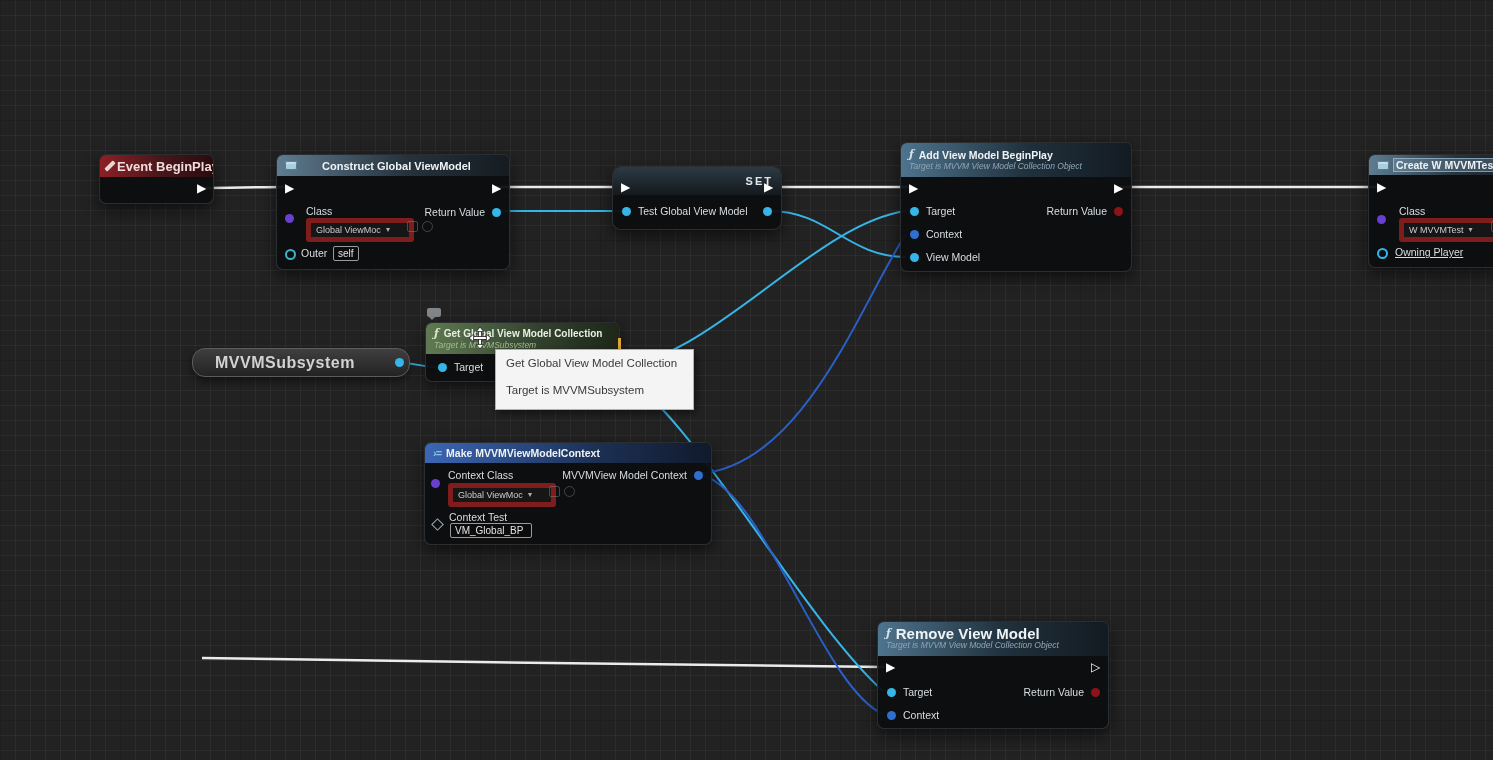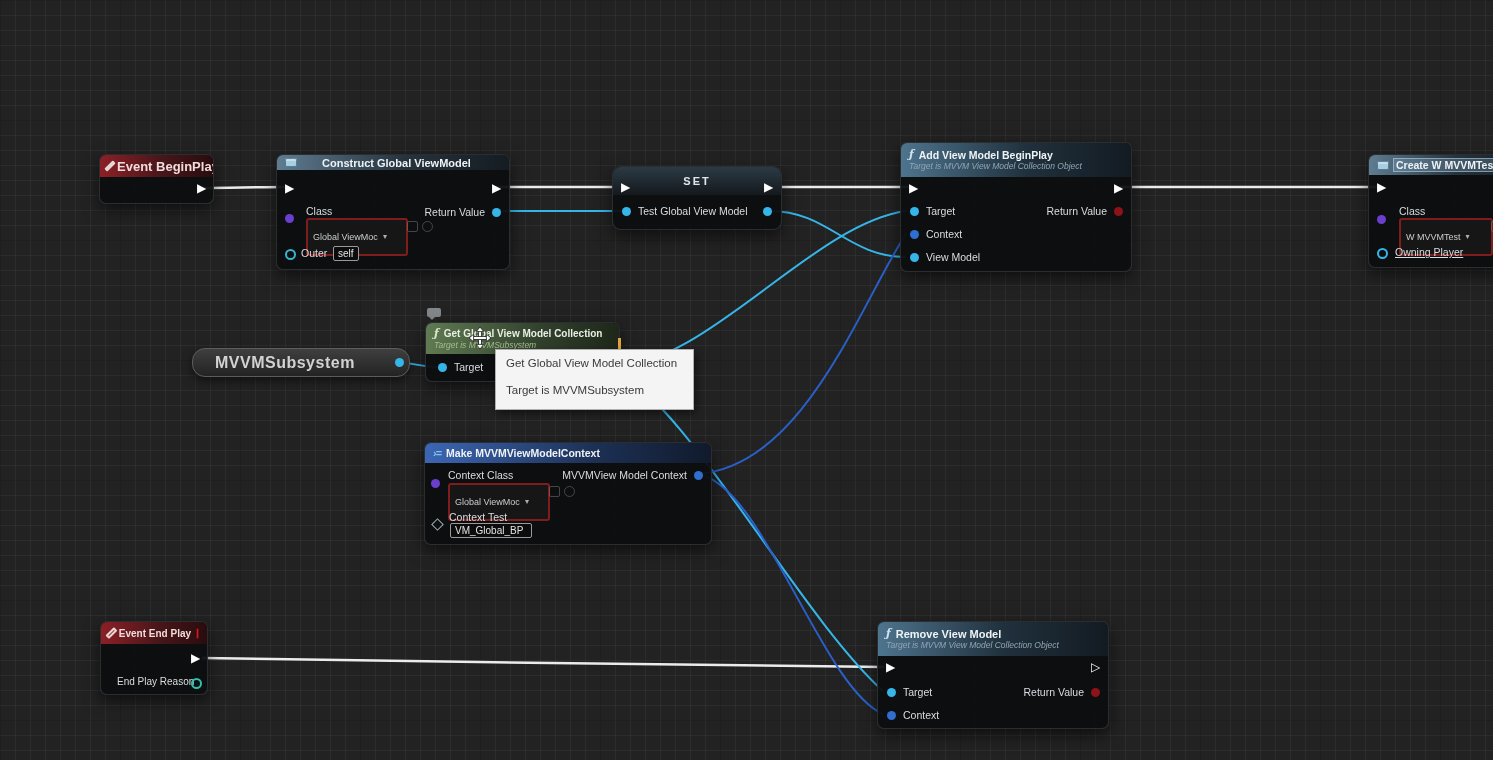--- a/index.html
+++ b/index.html
@@ -46,22 +46,22 @@
   .exec{position:absolute;color:#fff;font-size:12px;line-height:12px;width:13px;height:13px;text-align:center;}
   .exec::before{content:"▶";}
   .exec.hollow::before{content:"▷";}
   .pin{position:absolute;width:9px;height:9px;border-radius:50%;}
   .pin.hollow{background:transparent !important;border:2px solid;width:7px;height:7px;}
   .pin-diamond{position:absolute;width:7px;height:7px;transform:rotate(45deg);
                border:1.5px solid #9fb0b6;background:transparent;}
   .lbl{position:absolute;white-space:nowrap;color:#d8dde0;}
   .lbl.right{text-align:right;margin-left:38px;}
   .dropdown{position:absolute;display:flex;align-items:center;gap:5px;
-            background:#161616;border:2px solid #7f1d1d;border-radius:3px;
-            padding:11px 5px;font-size:9px;color:#c9ccce;height:12px;line-height:12px;}
+            background:#161616;border:5px solid #7f1d1d;border-radius:3px;
+            padding:1px 5px;font-size:9px;color:#c9ccce;height:12px;line-height:12px;}
   .dropdown .caret{color:#aab0b4;font-size:8px;}
   .dim-icons{position:absolute;display:flex;gap:4px;opacity:.45;}
   .dim-icons i{display:block;width:9px;height:9px;border:1px solid #8a8a8a;border-radius:2px;}
   .dim-icons i.round{border-radius:50%;}
   .textbox{position:absolute;background:#0c0c0c;border:1px solid #9a9a9a;border-radius:2px;
            padding:0 4px;font-size:10px;color:#e2e2e2;height:13px;line-height:13px;white-space:nowrap;}
   .varpill{position:absolute;z-index:2;height:27px;border-radius:13px;
            background:linear-gradient(180deg,#3f3f3f,#232323);
            border:1px solid #5c5c5c;box-shadow:0 4px 10px rgba(0,0,0,.5);
            color:#d2d2d2;font-weight:bold;font-size:16px;line-height:27px;
@@ -99,21 +99,21 @@
   <div class="node" style="left:99px;top:154px;width:113px;height:48px;">
     <div class="hdr hdr-red" style="height:22px;">
       <span class="ev-diamond"></span>
       <span style="font-size:13px;color:#f0dcdc;">Event BeginPlay</span>
       <span class="red-square"></span>
     </div>
     <span class="exec" style="right:5px;top:27px;"></span>
   </div>
 
   <div class="node" style="left:276px;top:154px;width:232px;height:114px;">
-    <div class="hdr hdr-steel" style="height:15px;gap:25px;">
+    <div class="hdr hdr-steel" style="height:21px;gap:25px;">
       <span class="icon-box"></span>
       <span>Construct Global ViewModel</span>
     </div>
     <span class="exec" style="left:6px;top:27px;"></span>
     <span class="exec" style="right:6px;top:27px;"></span>
     <span class="pin" style="left: 8px; top: 59px; background-color: rgb(106, 63, 208);"></span>
     <span class="lbl" style="left:29px;top:50px;">Class</span>
     <div class="dropdown" style="left:29px;top:63px;width:88px;">
       <span style="overflow:hidden;">Global ViewMoc</span>
       <span class="caret">▾</span>
@@ -123,21 +123,21 @@
         <i class="round"></i>
       </div>
     <span class="lbl right" style="right:24px;top:51px;">Return Value</span>
     <span class="pin" style="right: 8px; top: 53px; background-color: rgb(53, 181, 232);"></span>
     <span class="pin hollow" style="left: 8px; top: 94px; border-color: rgb(57, 179, 201);"></span>
     <span class="lbl" style="left:24px;top:92px;">Outer</span>
     <span class="textbox" style="left:56px;top:91px;">self</span>
   </div>
 
   <div class="node" style="left:612px;top:166px;width:168px;height:62px;border-radius:9px;">
-    <div class="hdr hdr-set" style="height:28px;border-radius:8px 8px 0 0;">
+    <div class="hdr hdr-set" style="height:28px;border-radius:8px 8px 0 0;justify-content:flex-end;">
       <span style="font-size:11px;color:#dfe6ea;">SET</span>
     </div>
     <span class="exec" style="left:6px;top:14px;"></span>
     <span class="exec" style="right:6px;top:14px;"></span>
     <span class="pin" style="left: 9px; top: 40px; background-color: rgb(53, 181, 232);"></span>
     <span class="lbl" style="left:25px;top:38px;">Test Global View Model</span>
     <span class="pin" style="right: 9px; top: 40px; background-color: rgb(53, 181, 232);"></span>
   </div>
 
   <div class="node" style="left:900px;top:142px;width:230px;height:128px;">
@@ -230,36 +230,26 @@
         <i></i>
         <i class="round"></i>
       </div>
     <span class="lbl right" style="right:24px;top:26px;">MVVMView Model Context</span>
     <span class="pin" style="right: 8px; top: 28px; background-color: rgb(46, 111, 208);"></span>
     <span class="lbl" style="left:24px;top:68px;">Context Test</span>
     <span class="pin-diamond" style="left:8px;top:77px;"></span>
     <span class="textbox" style="left:25px;top:80px;width:72px;">VM_Global_BP</span>
   </div>
 
-  <div class="node" style="left:100px;top:621px;width:106px;height:72px;">
-    <div class="hdr hdr-red" style="height:22px;">
-      <span class="ev-diamond"></span>
-      <span style="font-size:10px;color:#f0dcdc;">Event End Play</span>
-      <span class="red-square"></span>
-    </div>
-    <span class="exec" style="right:5px;top:30px;"></span>
-    <span class="lbl" style="left:16px;top:54px;font-size:10px;">End Play Reason</span>
-    <span class="pin hollow" style="right: 5px; top: 56px; border-color: rgb(47, 191, 174);"></span>
-  </div>
 
   <div class="node" style="left:877px;top:621px;width:230px;height:106px;">
     <div class="hdr hdr-blue2 hdr2" style="height:30px;">
       <span class="trow">
           <span class="ficon">ƒ</span>
-        <span style="font-size:11px;">Remove View Model</span>
+        <span style="font-size:15px;">Remove View Model</span>
         </span>
       <span class="subtitle">Target is MVVM View Model Collection Object</span>
     </div>
     <span class="exec" style="left:6px;top:39px;"></span>
     <span class="exec hollow" style="right:6px;top:39px;"></span>
     <span class="pin" style="left: 9px; top: 66px; background-color: rgb(53, 181, 232);"></span>
     <span class="lbl" style="left:25px;top:64px;">Target</span>
     <span class="pin" style="left: 9px; top: 89px; background-color: rgb(46, 111, 208);"></span>
     <span class="lbl" style="left:25px;top:87px;">Context</span>
     <span class="lbl right" style="right:24px;top:64px;">Return Value</span>

